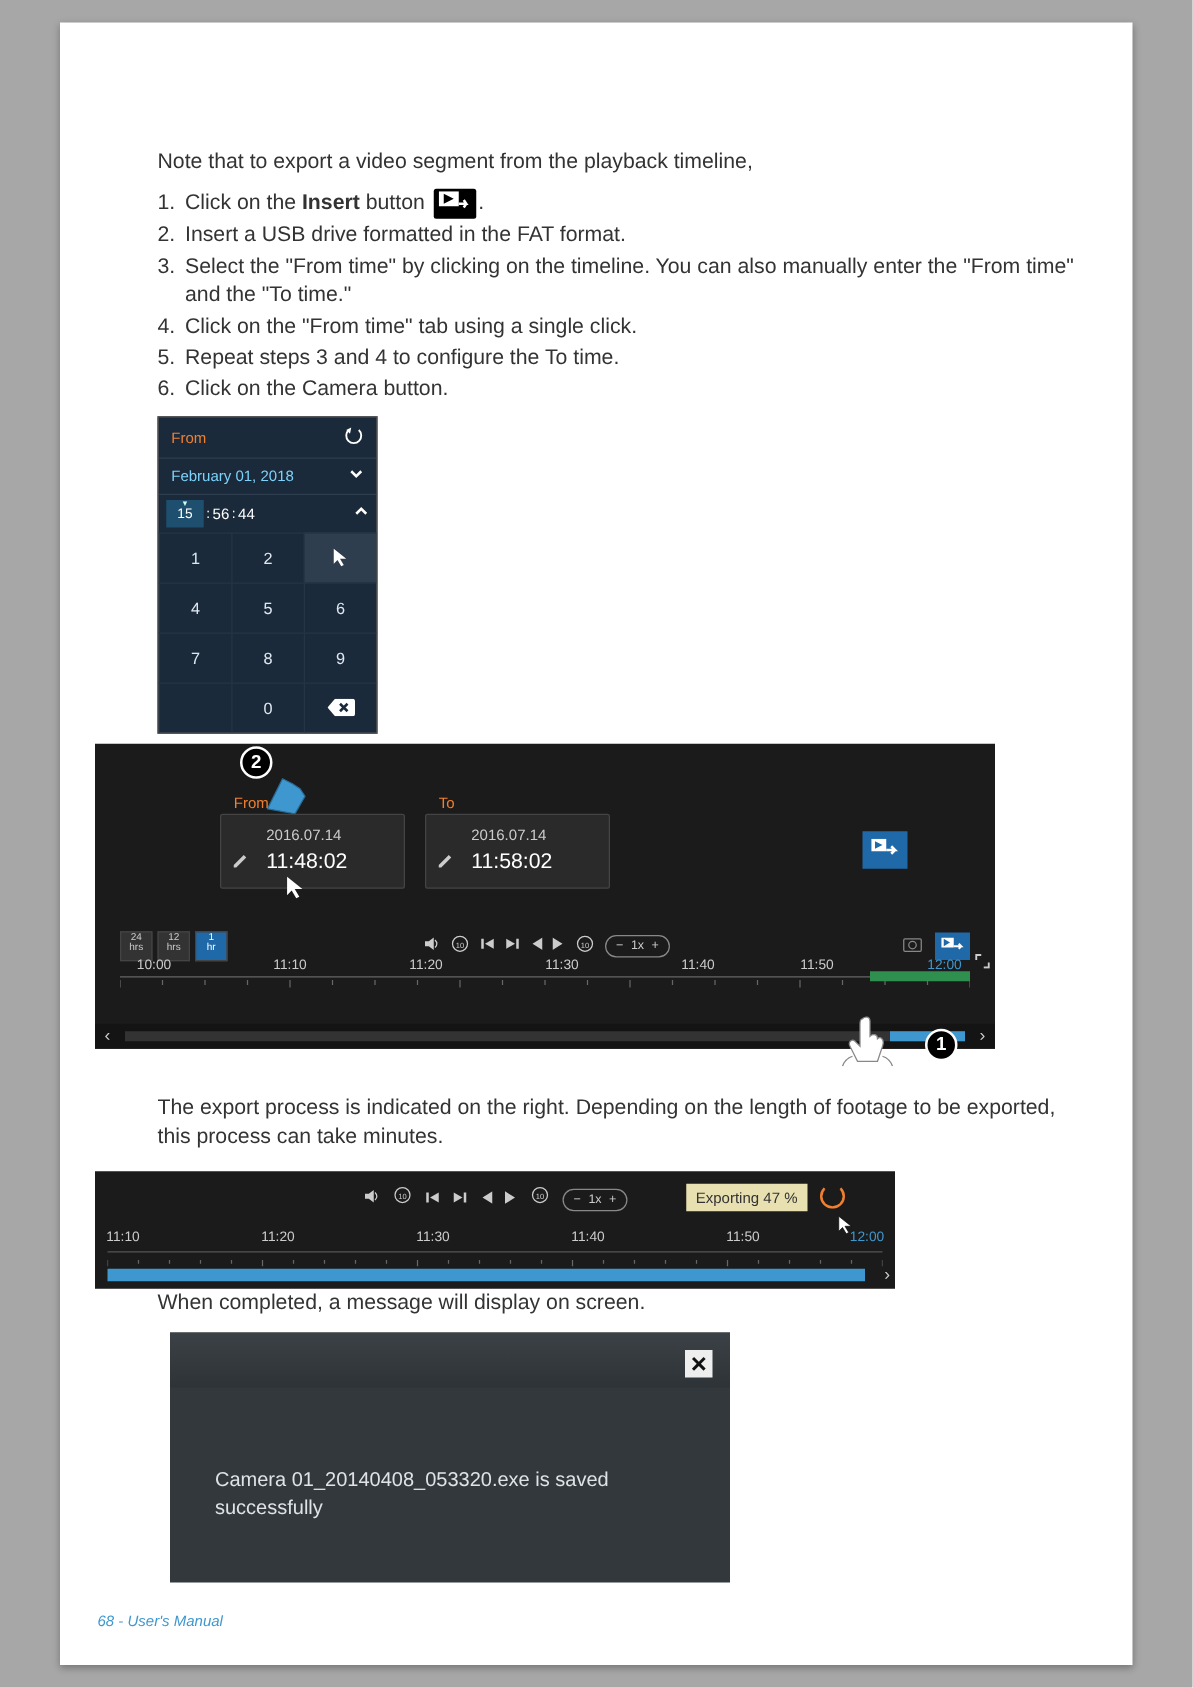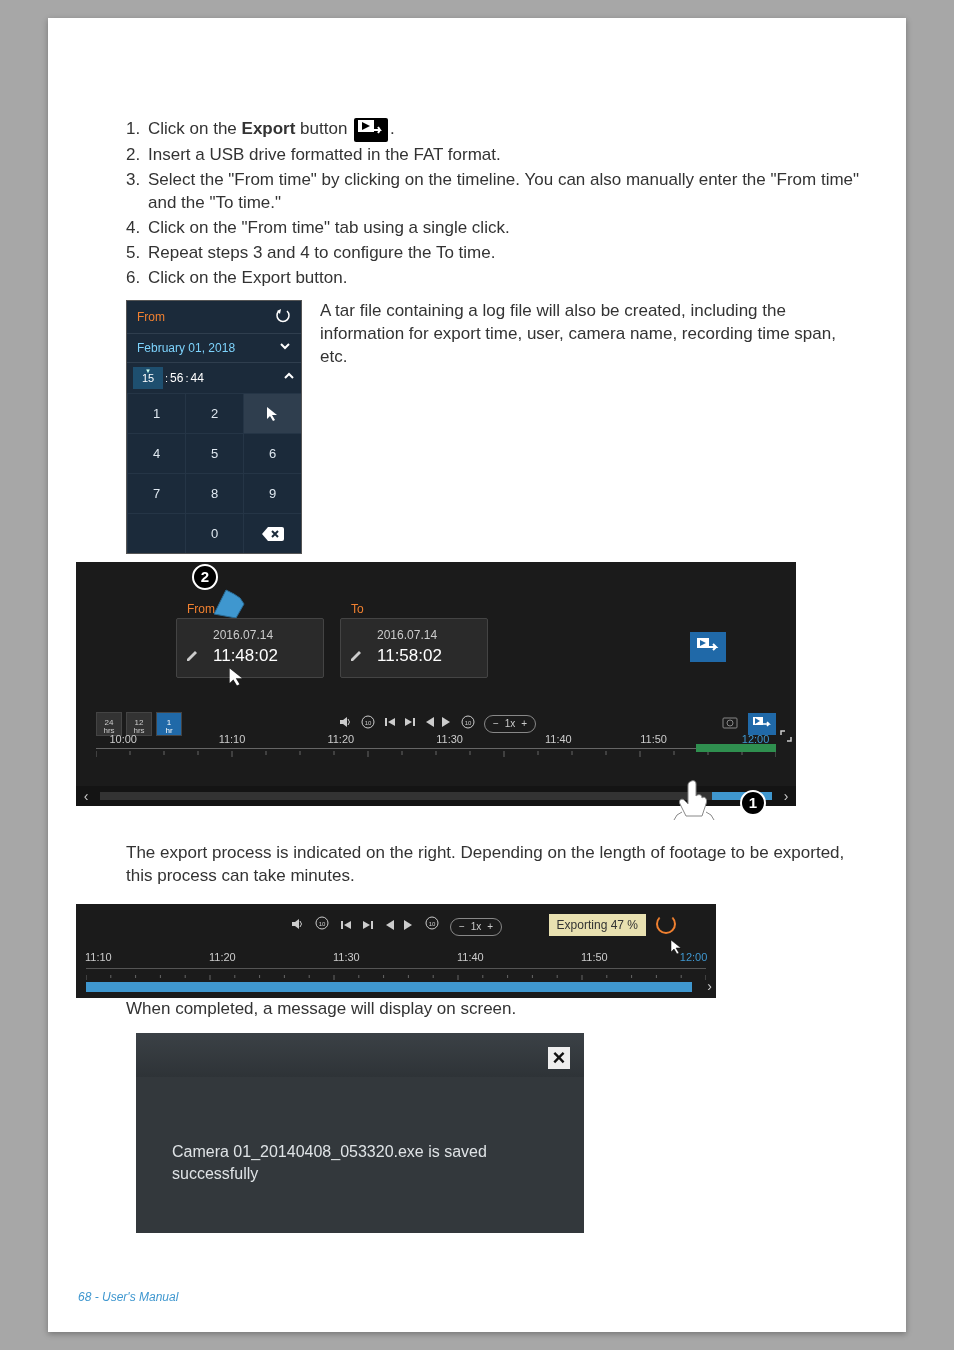--- a/index.html
+++ b/index.html
@@ -108,21 +108,21 @@
     position:absolute; right:70px; top:70px;
     width:36px; height:30px; background:#2069a8;
     display:flex;align-items:center;justify-content:center;
   }
   .playbar{
     position:absolute; left:0; right:0; top:140px; height:44px;
     display:flex; align-items:center; color:#ccc; font-size:10px;
     padding: 0 20px;
     gap:4px;
   }
-  .zoom-btn{width:26px;height:24px;background:#333;display:flex;align-items:flex-end;justify-content:center;font-size:8px;line-height:1;border:1px solid #444;}
+  .zoom-btn{width:26px;height:24px;background:#333;display:flex;align-items:flex-start;justify-content:center;font-size:8px;line-height:1;border:1px solid #444;}
   .zoom-btn.sel{background:#2069a8;color:#fff;}
   .play-ctrl{display:flex;gap:8px;align-items:center;margin:0 auto;}
   .speed-pill{border:1px solid #888;border-radius:10px;padding:1px 8px;font-size:10px;display:flex;gap:6px;align-items:center;}
   .tl-ruler{
     position:absolute;left:20px;right:20px;top:186px;height:34px;
   }
   .tl-ruler .tick-row{position:absolute;left:0;right:0;top:0;height:14px;border-top:1px solid #666;}
   .tl-ruler .lbl{position:absolute;top:-16px;font-size:11px;color:#ccc;transform:translateX(-50%);}
   .tl-ruler .green-end{position:absolute;right:0;top:-4px;width:80px;height:8px;background:#2f8f4f;}
   .tl-scroll{position:absolute;left:0;right:0;bottom:0;height:20px;background:#141414;display:flex;align-items:center;}
@@ -184,25 +184,26 @@
   .small-svg{width:14px;height:14px;}
 </style>
 </head>
 <body>
 
 <div class="page">
 
 
   <div class="content">
 
+    <p class="para">Note that to export a video segment from the playback timeline,</p>
 
     <div class="step">
       <span class="step-num">1. </span>
       <span class="step-txt">
-        <span>Click on the </span><b>Export</b><span> button </span><span class="inline-icon"><svg width="26" height="20" viewBox="0 0 26 20">
+        <span>Click on the </span><b>Insert</b><span> button </span><span class="inline-icon"><svg width="26" height="20" viewBox="0 0 26 20">
               <rect x="0" y="0" width="16" height="12" fill="#fff"></rect>
               <polygon points="4,2 4,10 12,6" fill="#000"></polygon>
               <path d="M16 10 h6 l-2 -3 m2 3 l-2 3" stroke="#fff" stroke-width="2" fill="none"></path>
             </svg></span><span>. </span>
       </span>
     </div>
 
     <div class="step">
       <span class="step-num">2. </span>
       <span class="step-txt">Insert a USB drive formatted in the FAT format.</span>
@@ -214,21 +215,21 @@
     <div class="step">
       <span class="step-num">4. </span>
       <span class="step-txt">Click on the "From time" tab using a single click.</span>
     </div>
     <div class="step">
       <span class="step-num">5. </span>
       <span class="step-txt">Repeat steps 3 and 4 to configure the To time.</span>
     </div>
     <div class="step">
       <span class="step-num">6. </span>
-      <span class="step-txt">Click on the Export button.</span>
+      <span class="step-txt">Click on the Camera button.</span>
     </div>
 
     <div class="figure1">
 
       <div class="from-panel">
         <div class="fp-row">
           <span class="fp-from">From</span>
           <span>
             <svg width="16" height="16" viewBox="0 0 16 16">
                 <path d="M12 4 A6 6 0 1 1 4 4" fill="none" stroke="#fff" stroke-width="1.5"></path>
@@ -277,21 +278,20 @@
           <div class="num-cell">0</div>
           <div class="num-cell">
             <svg width="22" height="14" viewBox="0 0 22 14">
                 <path d="M6 0 H20 a2 2 0 0 1 2 2 V12 a2 2 0 0 1 -2 2 H6 L0 7 Z" fill="#fff"></path>
                 <path d="M10 4 L16 10 M16 4 L10 10" stroke="#1b2a3a" stroke-width="2"></path>
               </svg>
           </div>
         </div>
       </div>
 
-      <div class="side-para">A tar file containing a log file will also be created, including the information for export time, user, camera name, recording time span, etc.</div>
     </div>
 
     <div class="timeline-fig">
       <div class="callout" style="left:116px;top:2px;">2</div>
       <svg style="position:absolute;left:130px;top:16px;" width="44" height="44" viewBox="0 0 44 44">
         <path d="M8 36 L20 12 L28 16 L34 20 L38 26 L30 40 Z" fill="#3f97cf" stroke="#2a6b94"></path>
       </svg>
 
       <div class="ft-box" style="left:100px;">
         <span class="lbl">From</span>

